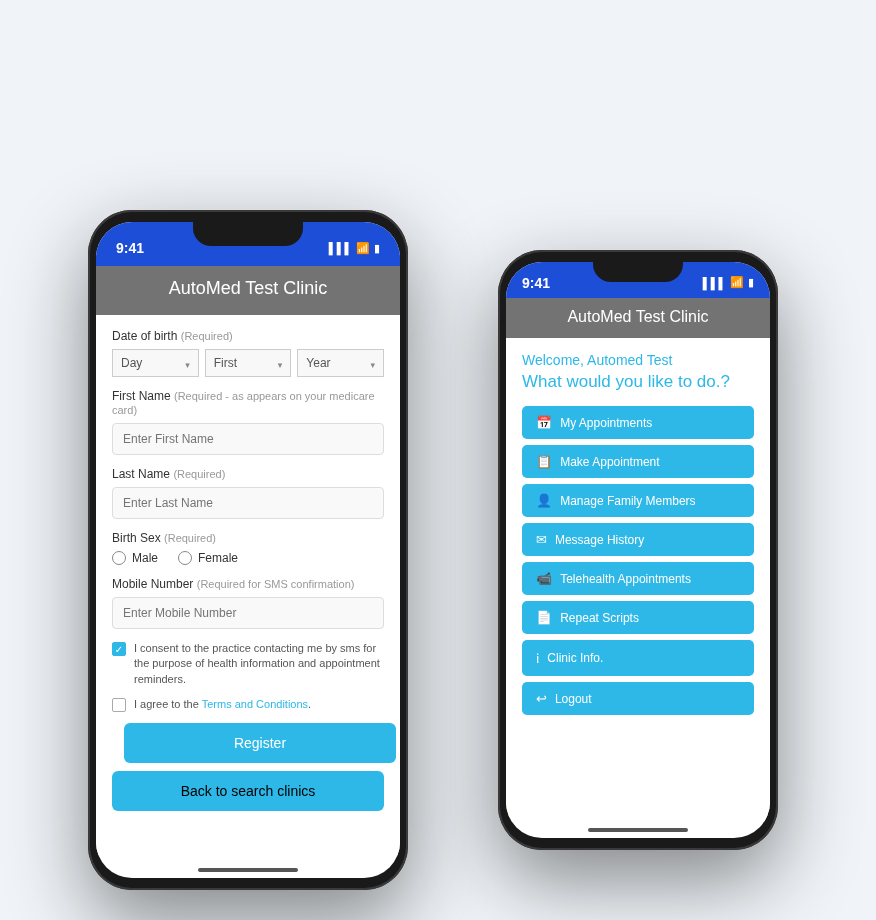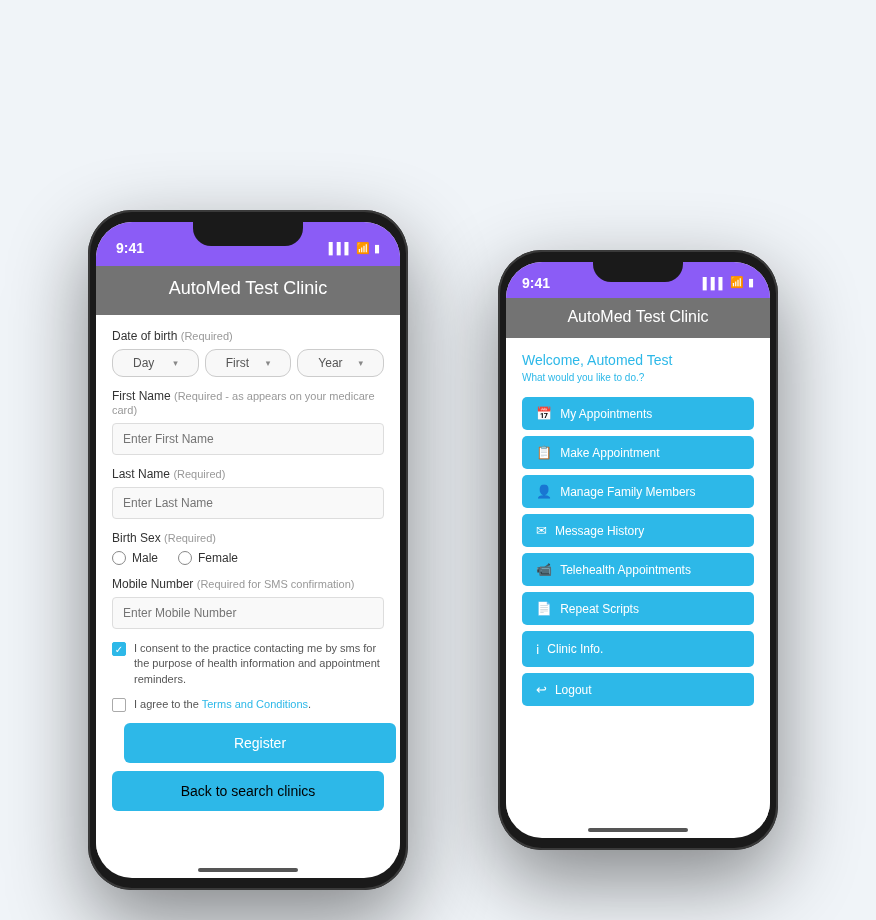--- a/index.html
+++ b/index.html
@@ -75,21 +75,21 @@
 
     .phone-2 .notch {
       width: 90px;
       height: 20px;
     }
 
     
     .status-bar {
       position: relative;
       height: 44px;
-      background: #8b5cf6;
+      background: #1d4ed8;
       display: flex;
       align-items: center;
       justify-content: space-between;
       padding: 8px 20px 0;
       z-index: 5;
     }
 
     .phone-2 .status-bar {
       height: 38px;
       padding: 6px 16px 0;
@@ -153,27 +153,27 @@
     }
 
     .dob-row {
       display: flex;
       gap: 6px;
     }
 
     .dob-select {
       flex: 1;
       border: 1px solid #ccc;
-      border-radius: 11px;
-      padding: 6px 20px;
+      border-radius: 0;
+      padding: 6px 8px;
       font-size: 12px;
       color: #555;
       background: #f8f8f8;
       display: flex;
-      align-items: center;
+      align-items: flex-end;
       justify-content: space-between;
     }
 
     .dob-select .arrow {
       font-size: 9px;
       color: #888;
     }
 
     .text-input {
       width: 100%;
@@ -283,21 +283,21 @@
     }
 
     .welcome-text {
       color: #2db8e8;
       font-size: 14px;
       margin-bottom: 4px;
     }
 
     .question-text {
       color: #2db8e8;
-      font-size: 10px;
+      font-size: 17px;
       margin-bottom: 14px;
     }
 
     .menu-btn {
       display: flex;
       align-items: center;
       gap: 8px;
       background: #2db8e8;
       color: #fff;
       border-radius: 5px;

